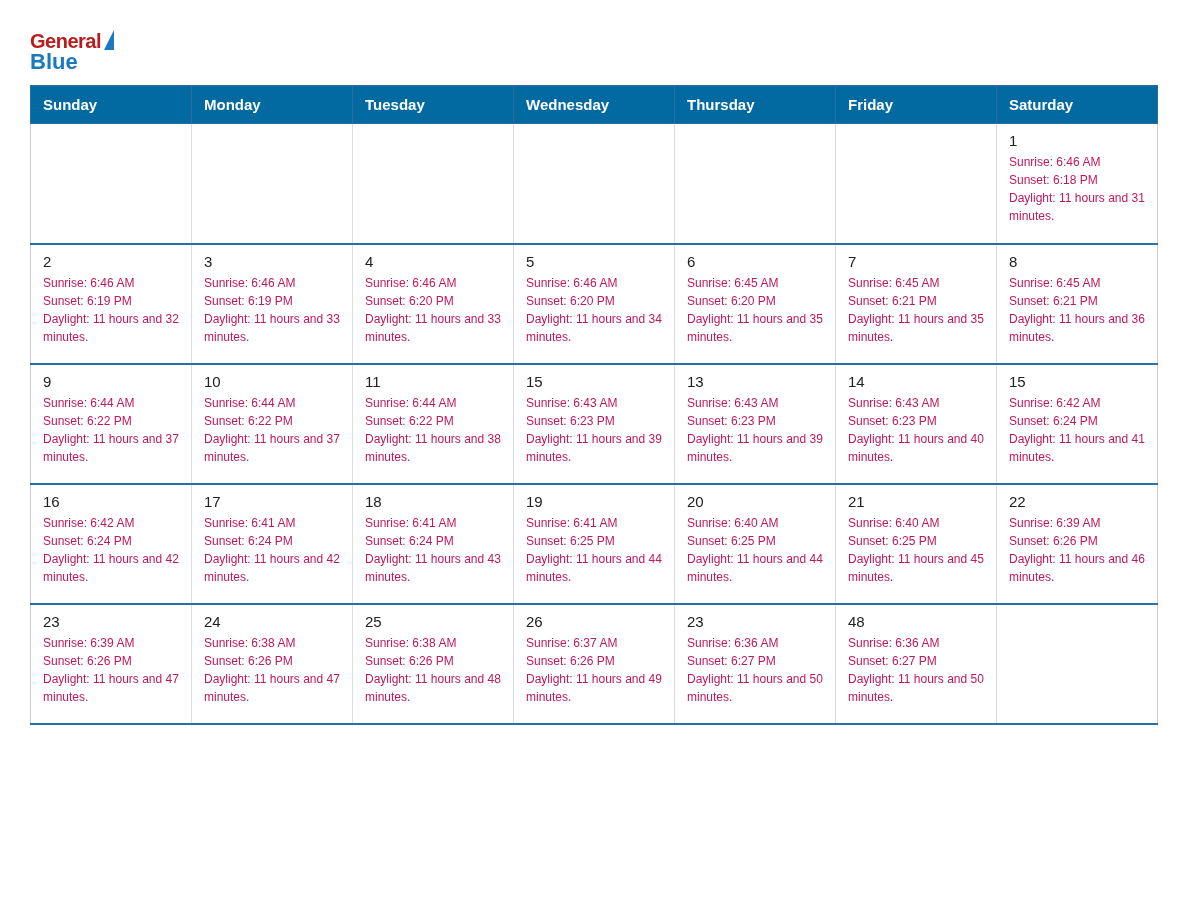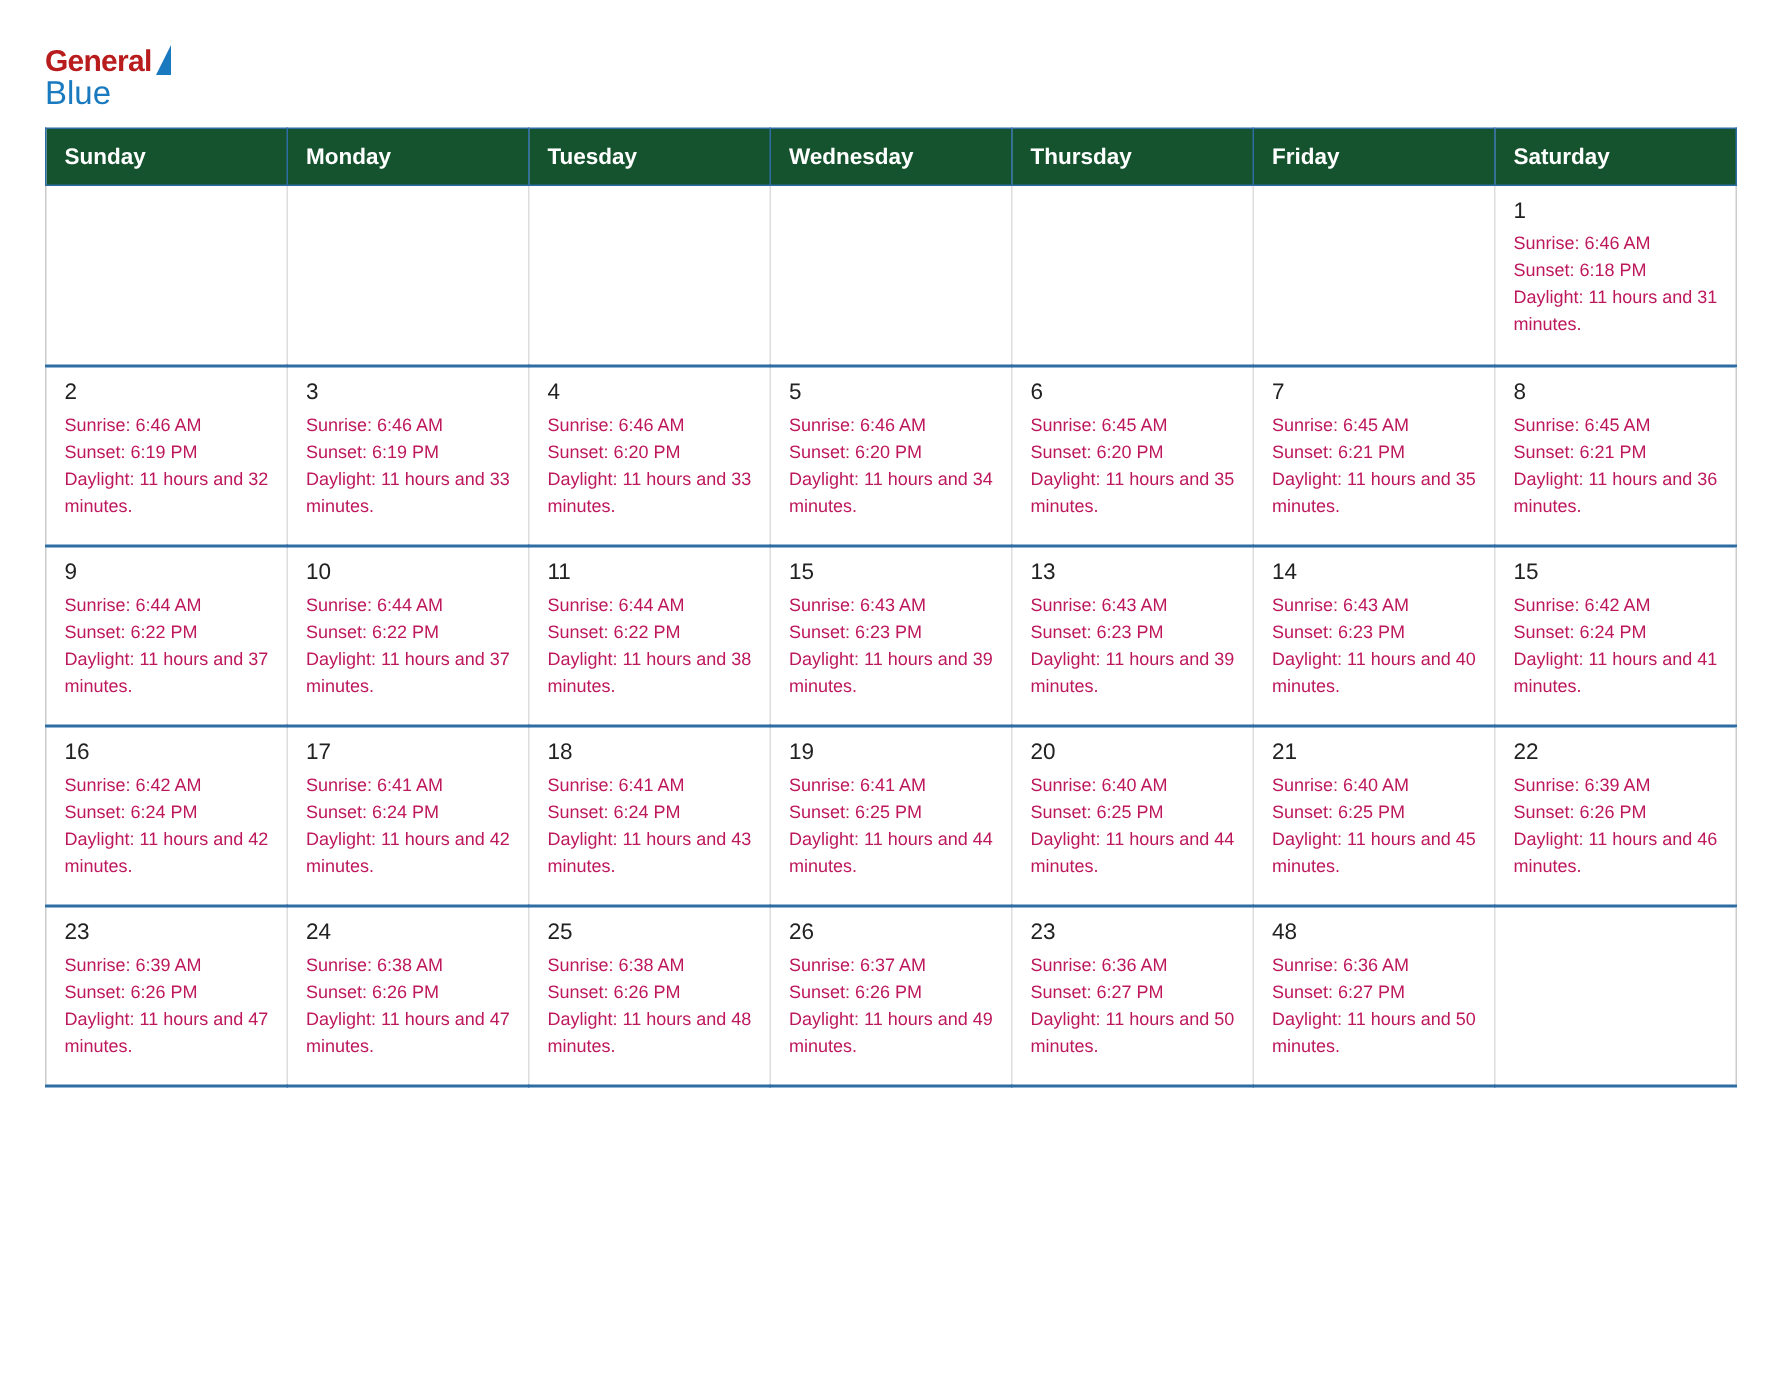--- a/index.html
+++ b/index.html
@@ -37,21 +37,21 @@
       width: 0;
       height: 0;
       border-left: 10px solid transparent;
       border-right: 0px solid transparent;
       border-bottom: 20px solid #1a7abf;
       margin-left: 3px;
       margin-top: -4px;
     }
     .logo-blue {
       font-size: 22px;
-      font-weight: normal;
+      font-weight: bold;
       color: #1a7abf;
       margin-top: -4px;
     }
     .title-area {
       text-align: right;
     }
     .main-title {
       font-size: 52px;
       font-weight: bold;
       color: #222;
@@ -61,21 +61,21 @@
       font-size: 20px;
       color: #444;
       margin-top: 4px;
     }
     .calendar {
       width: 100%;
       border-collapse: collapse;
       margin-top: 8px;
     }
     .calendar thead tr {
-      background-color: #14532d;
+      background-color: #0369a1;
     }
     .calendar thead th {
       color: #fff;
       font-size: 15px;
       font-weight: bold;
       padding: 10px 12px;
       text-align: left;
       border: 1px solid #2e6da4;
     }
     .calendar tbody tr {

